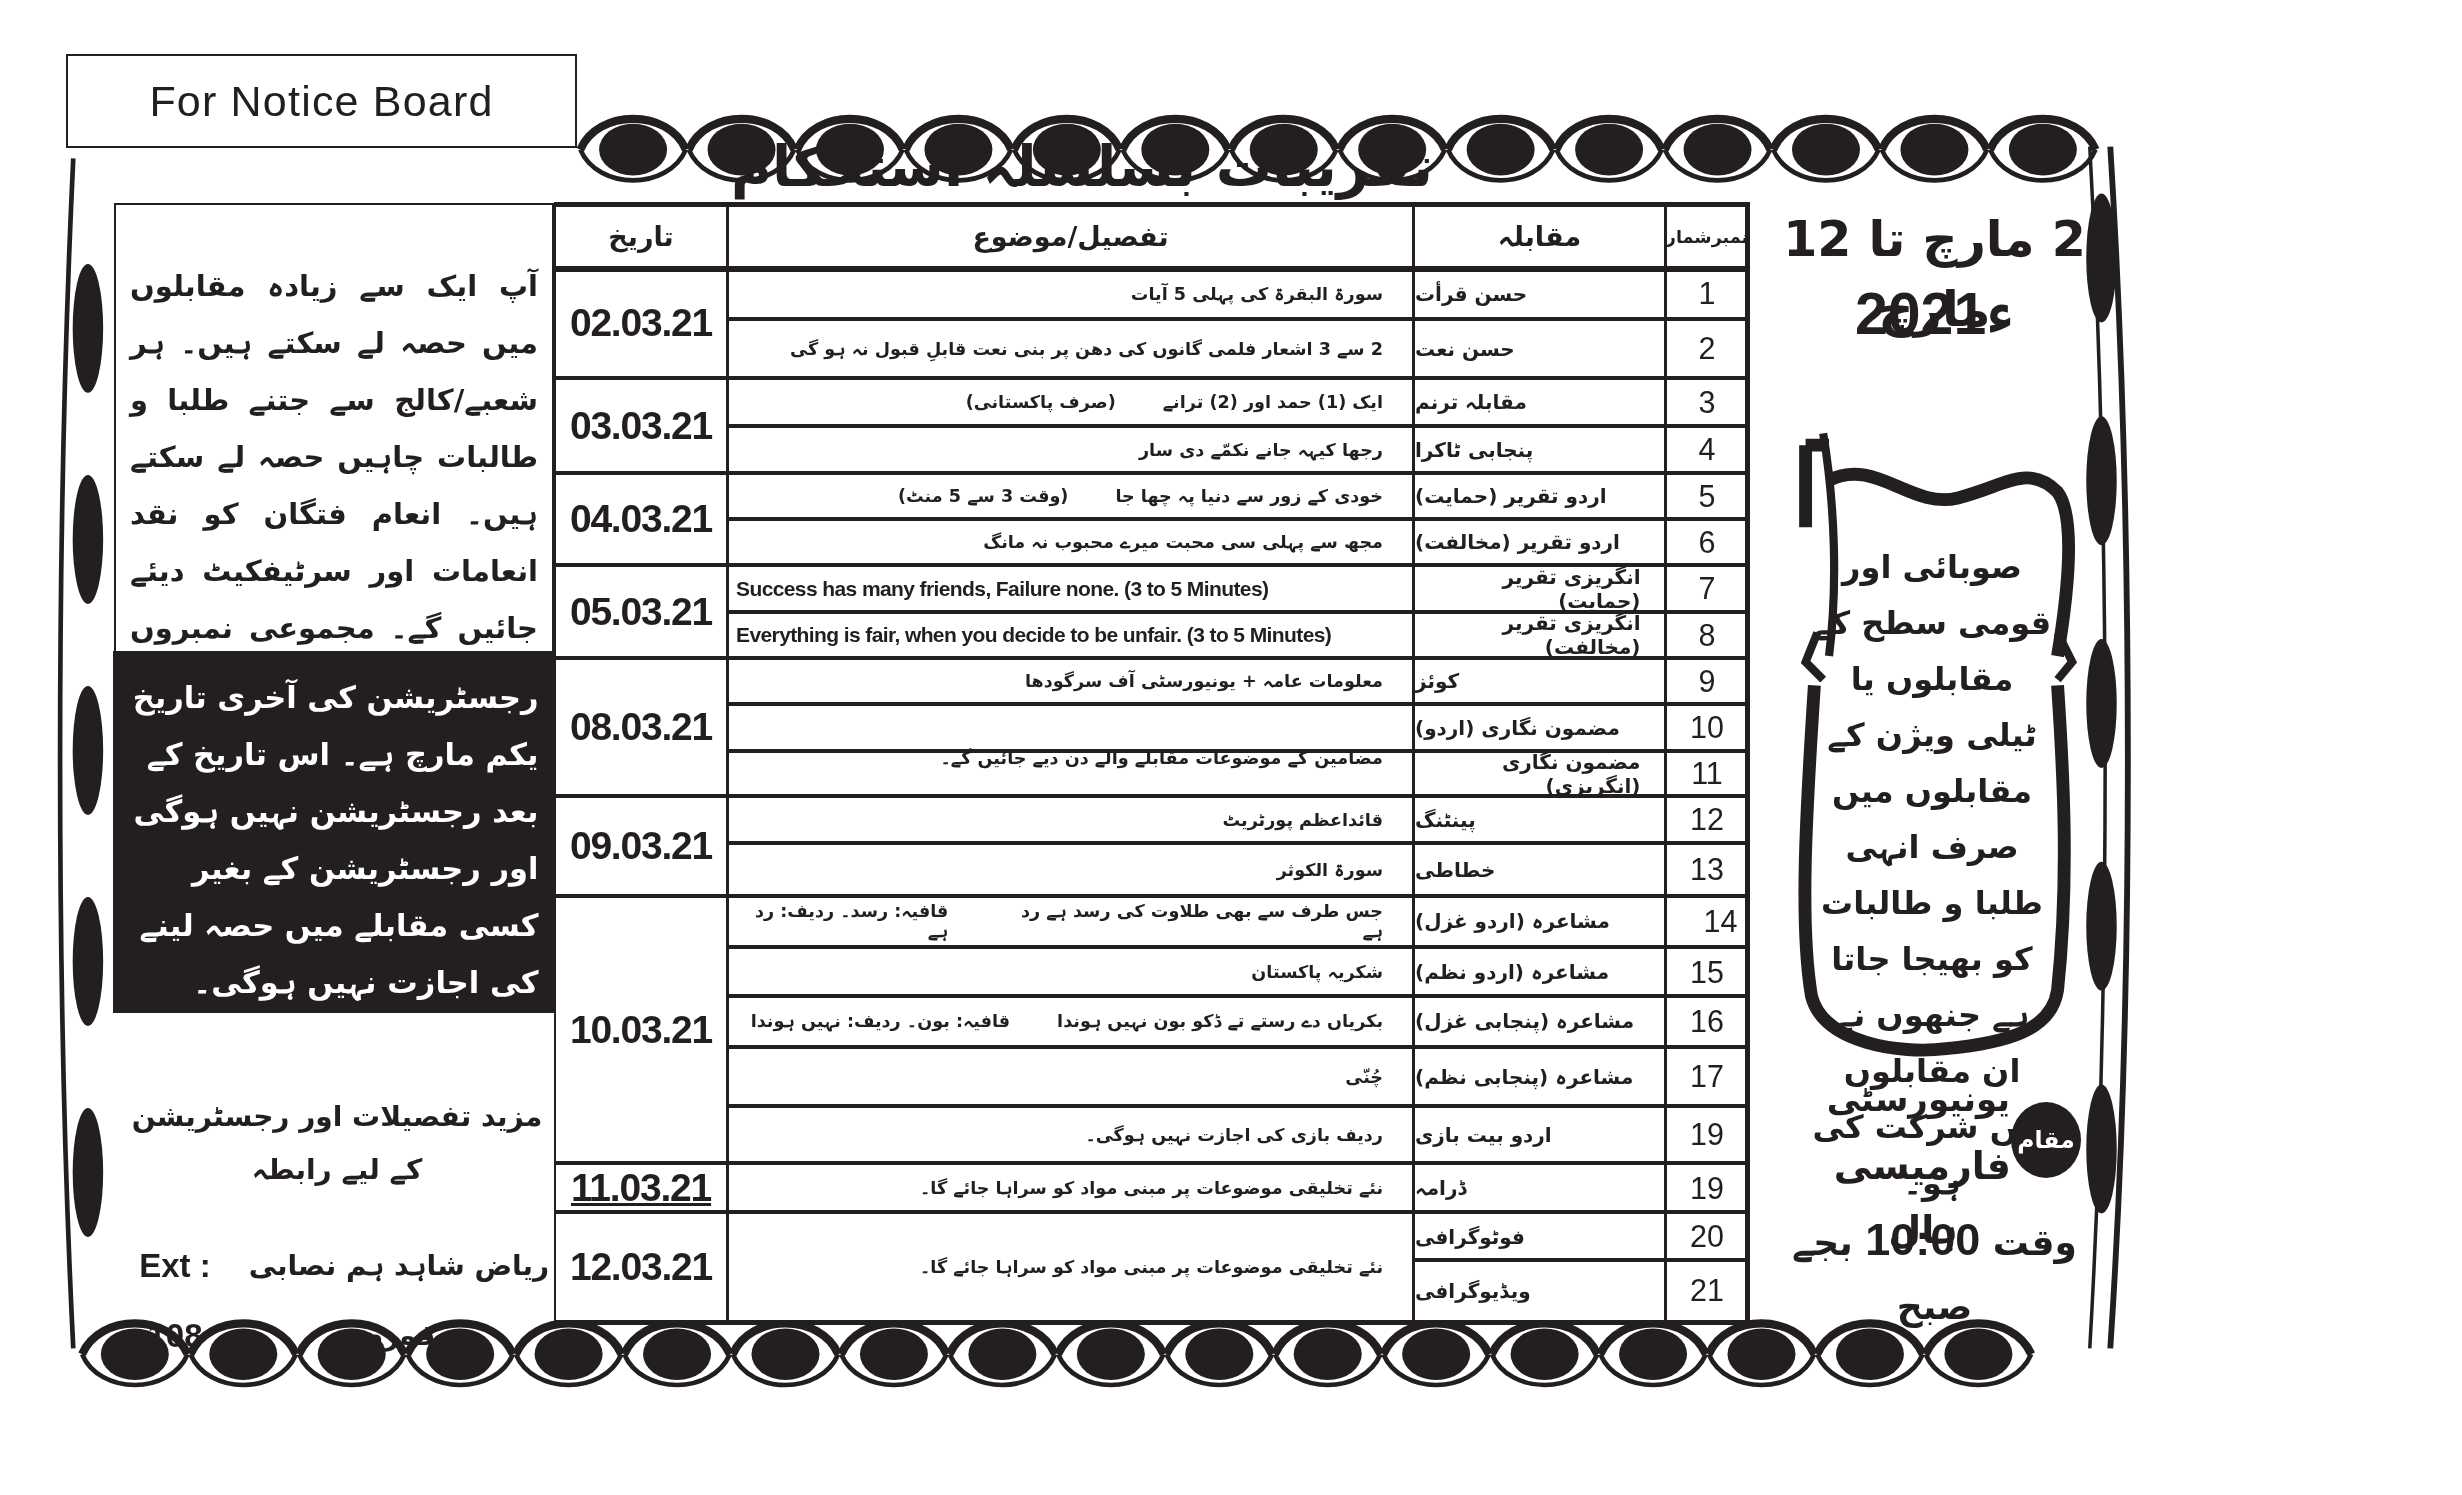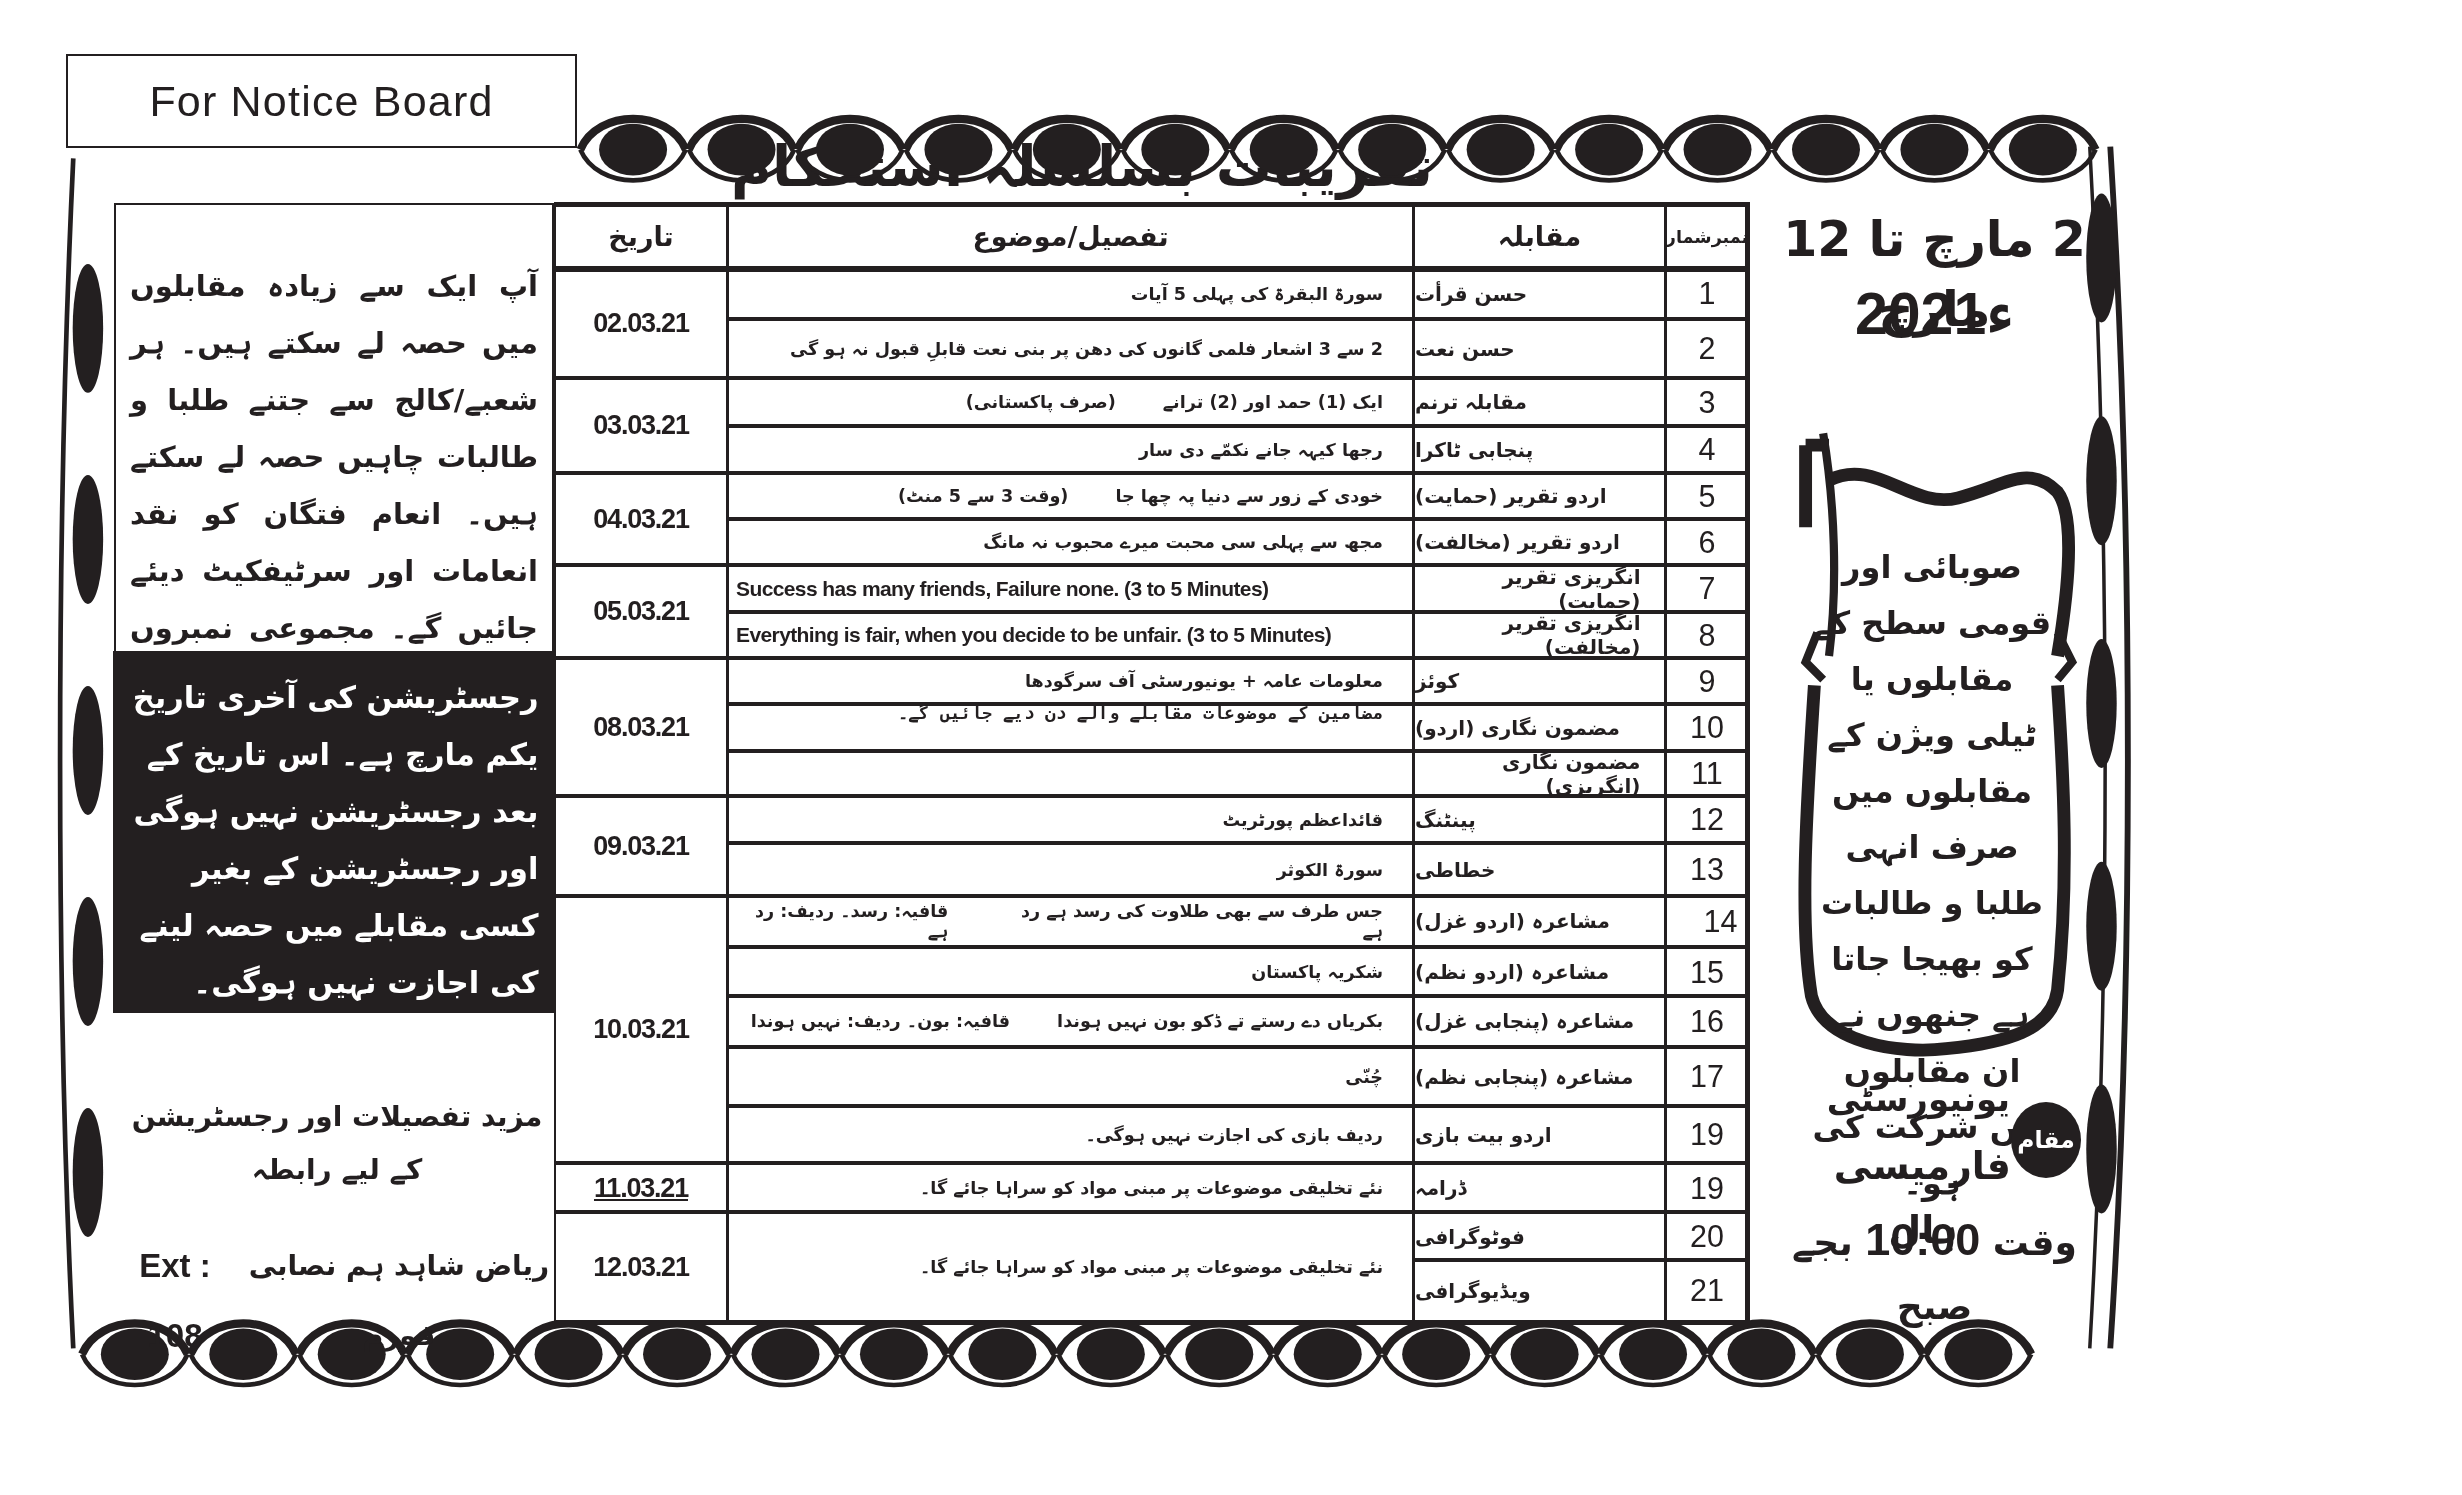--- a/index.html
+++ b/index.html
@@ -28,21 +28,21 @@
 
   .contact { left:120px; top:1090px; width:434px; direction:rtl; z-index:2; }
   .contact-line1 { font-size:28px; font-weight:bold; text-align:center; line-height:53px; }
   .contact-line2 { font-size:28px; font-weight:bold; text-align:center; line-height:70px; margin-top:35px; display:flex; justify-content:center; gap:14px; direction:rtl; }
   .ext { font-family:"Liberation Sans", sans-serif; direction:ltr; font-size:33px; }
 
   
   .tbl { left:554px; top:202px; width:1196px; height:1123px; z-index:2; border-top:5.3px solid #231f20; border-bottom:5.3px solid #231f20; border-left:2.9px solid #231f20; border-right:5.3px solid #231f20; box-sizing:border-box; background:#fff; }
   .cell { position:absolute; box-sizing:border-box; display:flex; align-items:center; }
   .hcell { justify-content:center; font-weight:bold; font-size:27px; direction:rtl; }
-  .date-cell { justify-content:center; font-family:"Liberation Sans", sans-serif; font-weight:bold; font-size:27px; letter-spacing:-1.2px; }
+  .date-cell { justify-content:center; font-family:"Liberation Sans", sans-serif; font-weight:bold; font-size:39px; letter-spacing:-1.2px; }
   .num-cell { justify-content:center; font-family:"Liberation Sans", sans-serif; font-size:30.5px; }
   .comp-cell { justify-content:flex-end; padding-right:23.5px; direction:rtl; font-size:20px; font-weight:bold; }
   .detail-cell { justify-content:flex-start; padding-right:29px; direction:rtl; font-size:17.6px; font-weight:bold; gap:47px; }
   .detail-cell.en { direction:ltr; justify-content:flex-start; padding-left:7px; font-family:"Liberation Sans", sans-serif; font-size:21px; letter-spacing:-0.6px; }
   .vline { position:absolute; top:0; bottom:0; width:2.9px; background:#231f20; }
   .hline { position:absolute; height:4.1px; background:#231f20; }
 
   
   .date-range { left:1782px; top:205px; width:305px; text-align:center; direction:rtl; z-index:2;
     font-weight:bold; font-size:49px; line-height:70px; }
@@ -237,21 +237,21 @@
   <div class="cell detail-cell en" style="left:173px;top:407px;width:683px;height:42px;">Everything is fair, when you decide to be unfair.  (3 to 5 Minutes)</div>
 
   <div class="cell num-cell" style="left:1111px;top:453px;width:80px;height:42px;">9</div>
   <div class="cell comp-cell" style="left:859px;top:453px;width:249px;height:42px;">کوئز</div>
   <div class="cell detail-cell" style="left:173px;top:453px;width:683px;height:42px;">
       <span>معلومات عامہ  +  یونیورسٹی آف سرگودھا</span>
     </div>
 
   <div class="cell num-cell" style="left:1111px;top:499px;width:80px;height:43px;">10</div>
   <div class="cell comp-cell" style="left:859px;top:499px;width:249px;height:43px;">مضمون نگاری (اردو)</div>
-  <div class="cell detail-cell" style="left:173px;top:476px;width:683px;height:60px;font-family:Liberation Mono, monospace;">
+  <div class="cell detail-cell" style="left:173px;top:521px;width:683px;height:60px;">
       <span>مضامین کے موضوعات مقابلے والے دن دیے جائیں گے۔</span>
     </div>
 
   <div class="cell num-cell" style="left:1111px;top:546px;width:80px;height:41px;">11</div>
   <div class="cell comp-cell" style="left:859px;top:546px;width:249px;height:41px;">مضمون نگاری (انگریزی)</div>
 
   <div class="cell num-cell" style="left:1111px;top:591px;width:80px;height:43px;">12</div>
   <div class="cell comp-cell" style="left:859px;top:591px;width:249px;height:43px;">پینٹنگ</div>
   <div class="cell detail-cell" style="left:173px;top:591px;width:683px;height:43px;">
       <span>قائداعظم پورٹریٹ</span>

